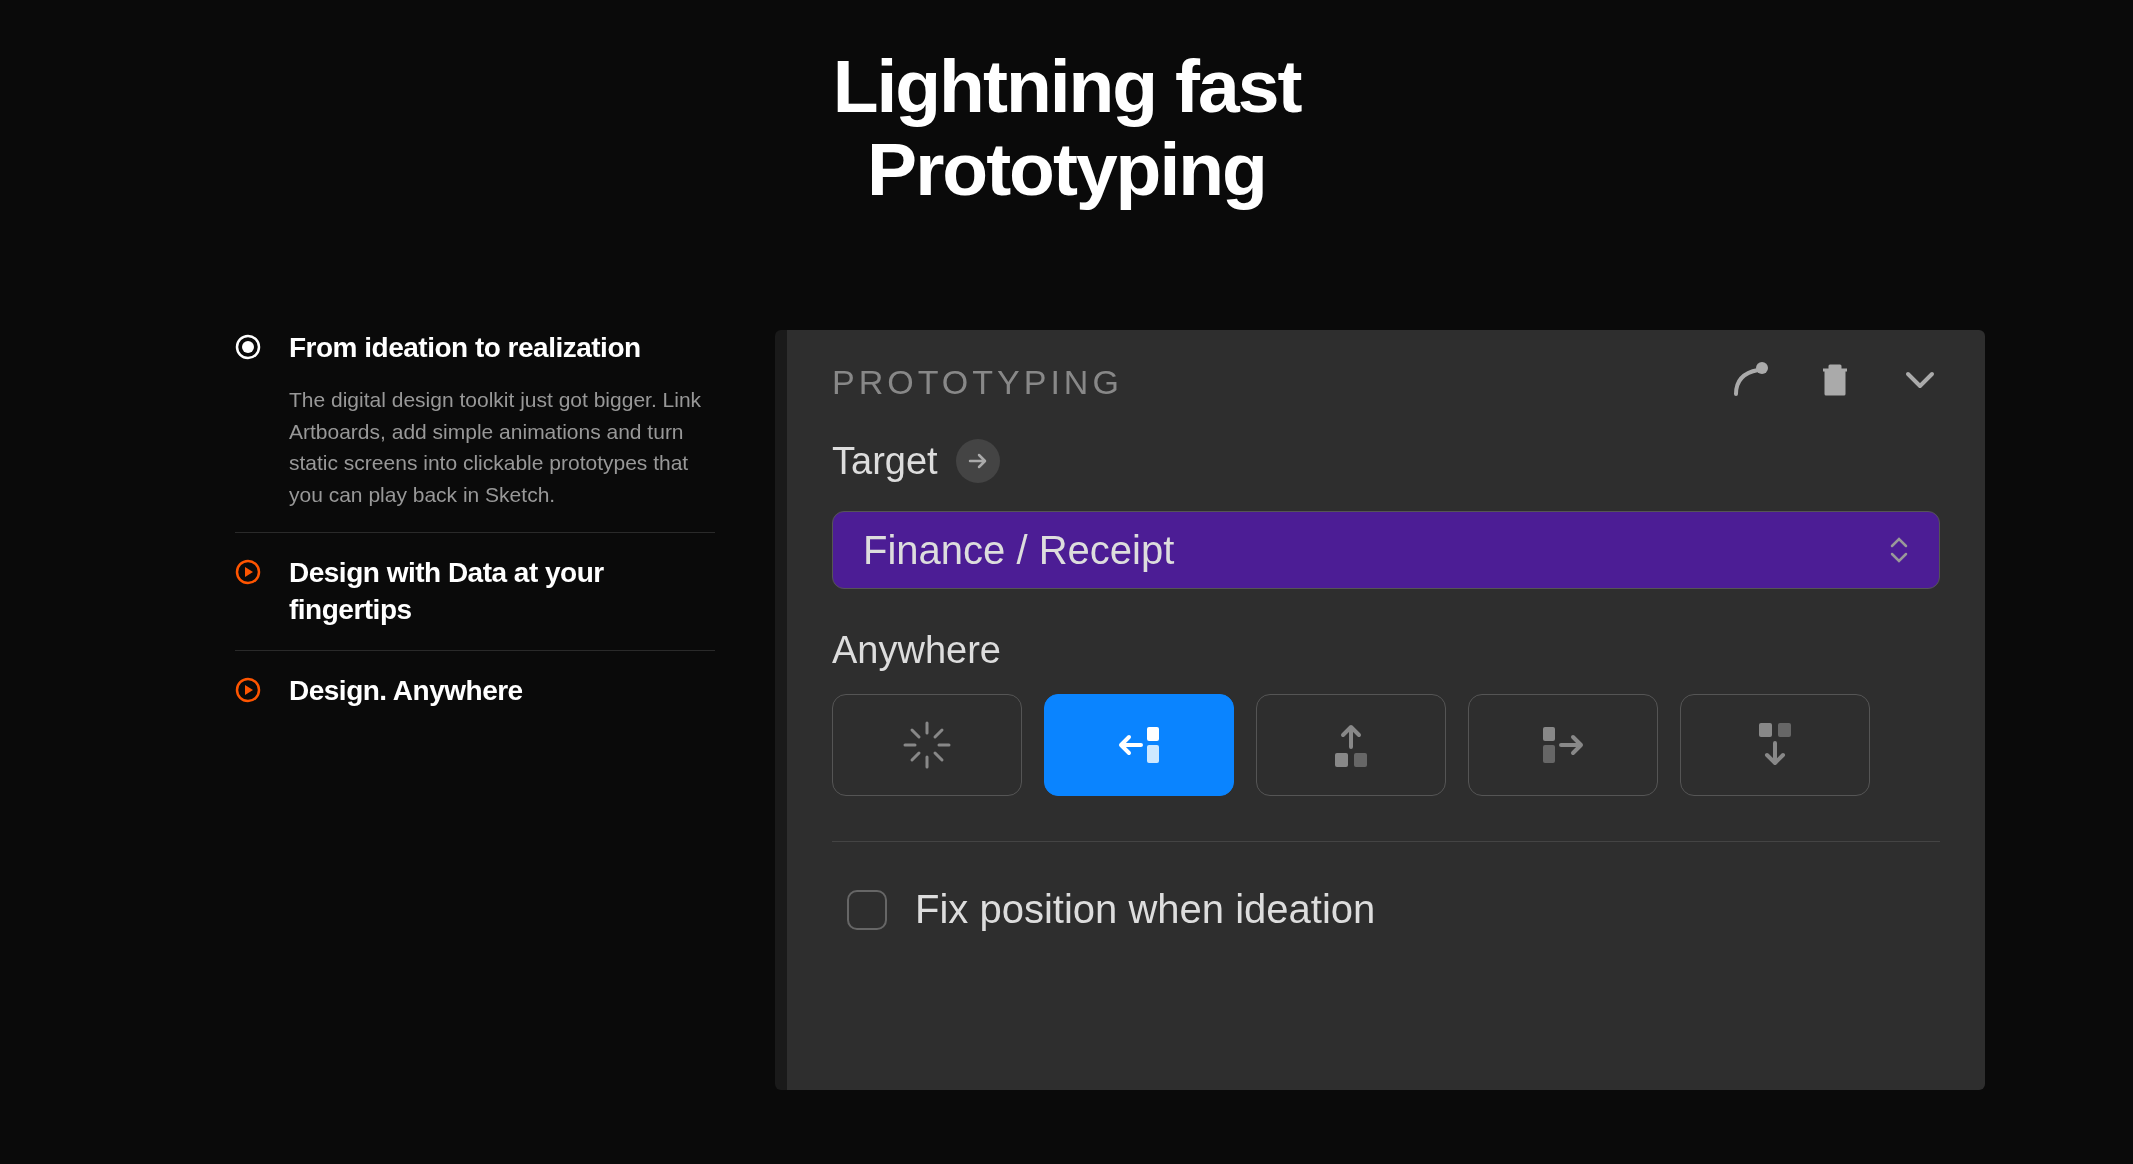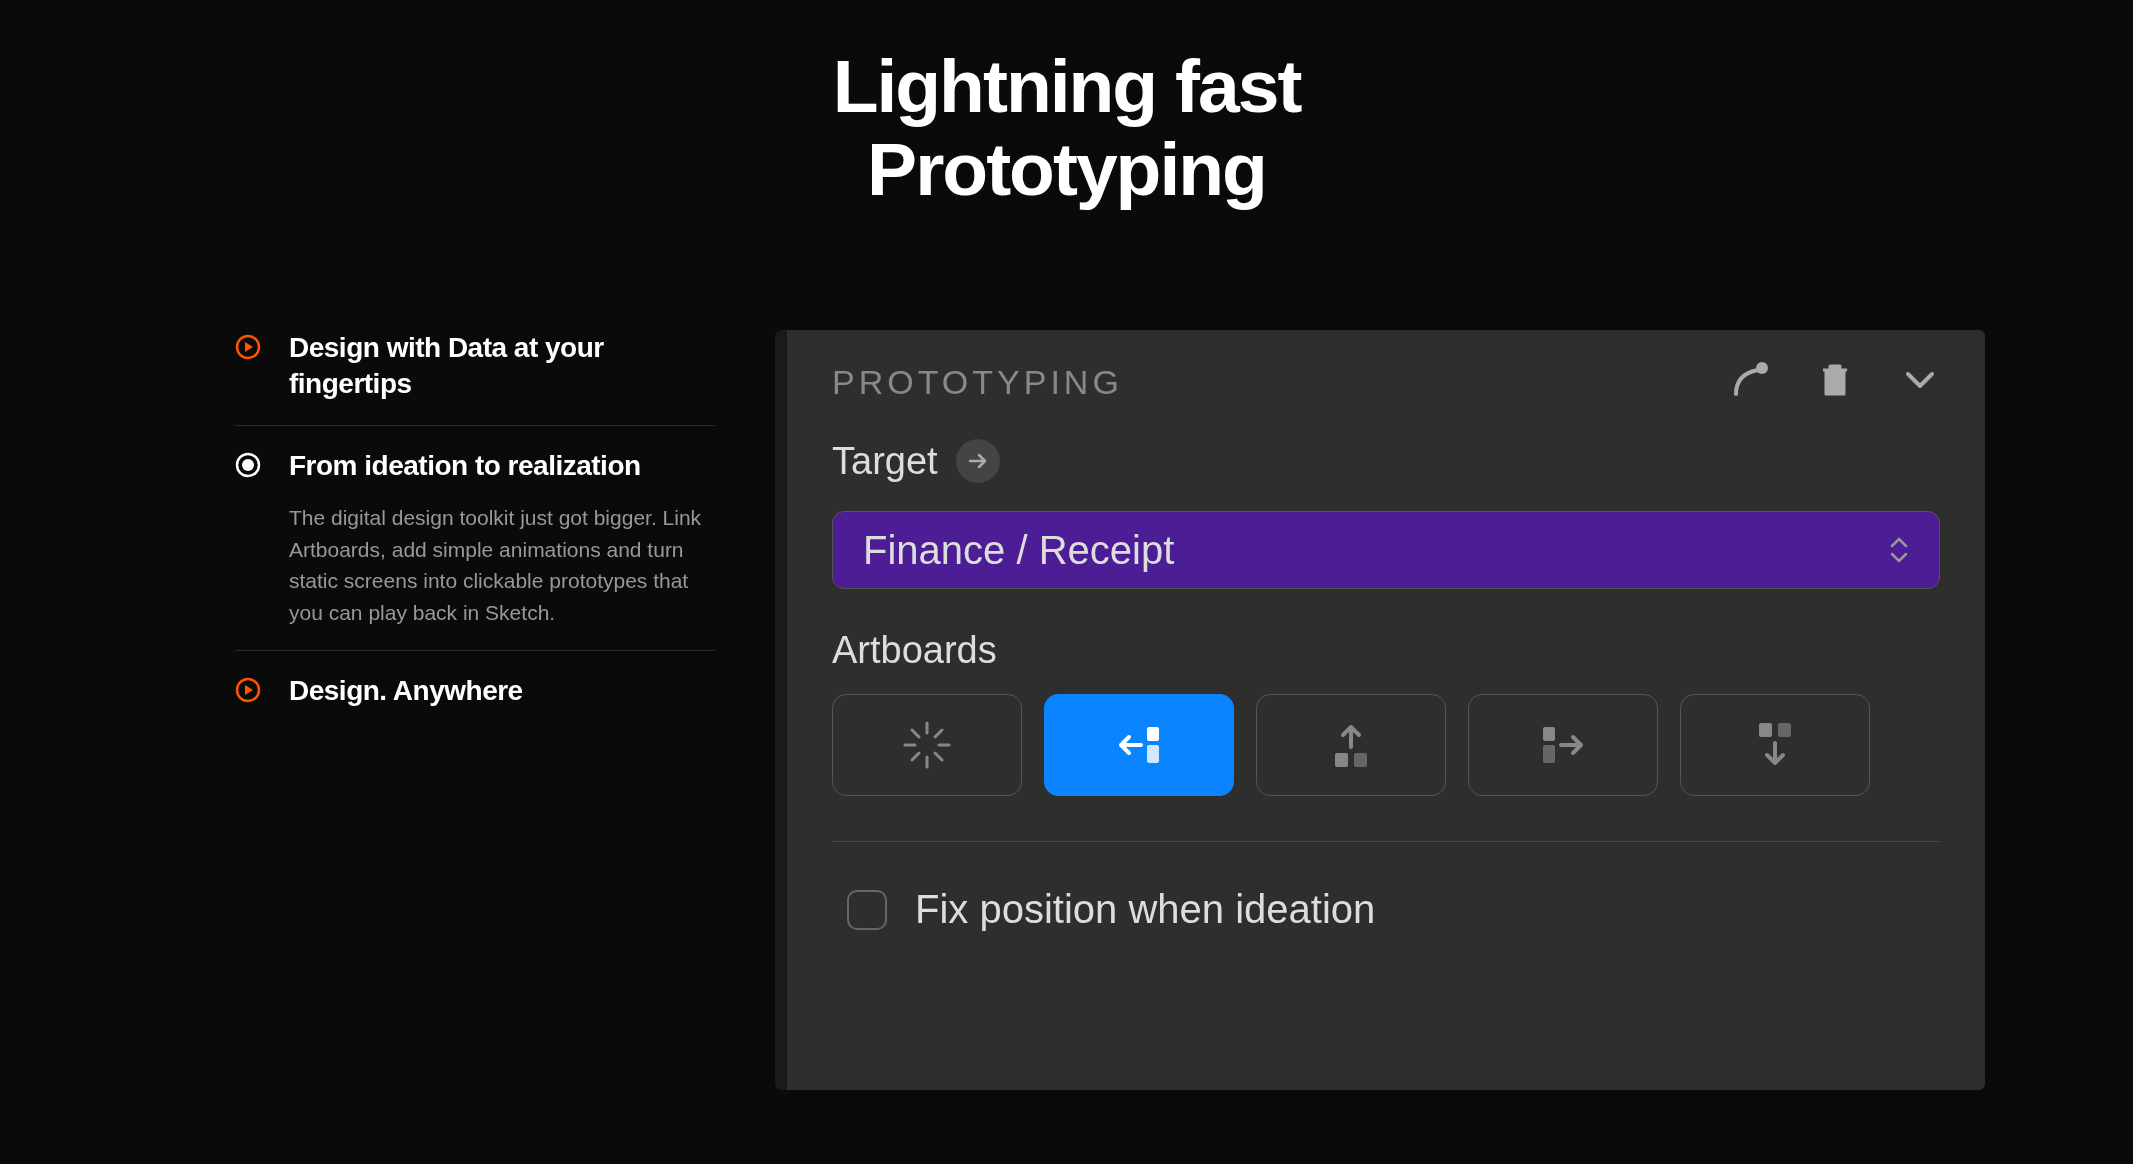--- a/index.html
+++ b/index.html
@@ -229,39 +229,39 @@
 
 <h1 class="main-title">Lightning fast
 Prototyping</h1>
 
 <div class="content-wrapper">
   <div class="sidebar">
 
     <div class="feature-item">
       <span class="feature-icon">
         <svg viewBox="0 0 26 26">
-          <circle cx="13" cy="13" r="11" fill="none" stroke="#ff5500" stroke-width="2.5"></circle>
-          <path d="M10 8 L18 13 L10 18 Z" fill="#ff5500"></path>
+          <circle cx="13" cy="13" r="11" fill="none" stroke="#fff" stroke-width="2.5"></circle>
+          <circle cx="13" cy="13" r="6" fill="#fff"></circle>
         </svg>
       </span>
       <div class="feature-content">
-        <div class="feature-title">Design with Data at your fingertips</div>
+        <div class="feature-title">From ideation to realization</div>
+        <div class="feature-description">The digital design toolkit just got bigger. Link Artboards, add simple animations and turn static screens into clickable prototypes that you can play back in Sketch.</div>
       </div>
     </div>
 
     <div class="feature-item">
       <span class="feature-icon">
         <svg viewBox="0 0 26 26">
-          <circle cx="13" cy="13" r="11" fill="none" stroke="#fff" stroke-width="2.5"></circle>
-          <circle cx="13" cy="13" r="6" fill="#fff"></circle>
+          <circle cx="13" cy="13" r="11" fill="none" stroke="#ff5500" stroke-width="2.5"></circle>
+          <path d="M10 8 L18 13 L10 18 Z" fill="#ff5500"></path>
         </svg>
       </span>
       <div class="feature-content">
-        <div class="feature-title">From ideation to realization</div>
-        <div class="feature-description">The digital design toolkit just got bigger. Link Artboards, add simple animations and turn static screens into clickable prototypes that you can play back in Sketch.</div>
+        <div class="feature-title">Design with Data at your fingertips</div>
       </div>
     </div>
 
     <div class="feature-item">
       <span class="feature-icon">
         <svg viewBox="0 0 26 26">
           <circle cx="13" cy="13" r="11" fill="none" stroke="#ff5500" stroke-width="2.5"></circle>
           <path d="M10 8 L18 13 L10 18 Z" fill="#ff5500"></path>
         </svg>
       </span>
@@ -310,21 +310,21 @@
       <span class="select-chevrons">
         <svg width="20" height="12" viewBox="0 0 20 12">
             <path d="M3 9 L10 2 L17 9" fill="none" stroke="#999" stroke-width="2.5" stroke-linecap="round"></path>
           </svg>
         <svg width="20" height="12" viewBox="0 0 20 12">
             <path d="M3 3 L10 10 L17 3" fill="none" stroke="#999" stroke-width="2.5" stroke-linecap="round"></path>
           </svg>
       </span>
     </div>
 
-    <div class="animation-label">Artboards</div>
+    <div class="animation-label">Anywhere</div>
 
     <div class="animation-buttons">
       <div class="anim-btn">
         <svg viewBox="0 0 56 56">
           <g stroke="#888" stroke-width="3" stroke-linecap="round">
             <line x1="28" y1="6" x2="28" y2="16"></line>
             <line x1="28" y1="40" x2="28" y2="50"></line>
             <line x1="6" y1="28" x2="16" y2="28"></line>
             <line x1="40" y1="28" x2="50" y2="28"></line>
             <line x1="13" y1="13" x2="20" y2="20"></line>

